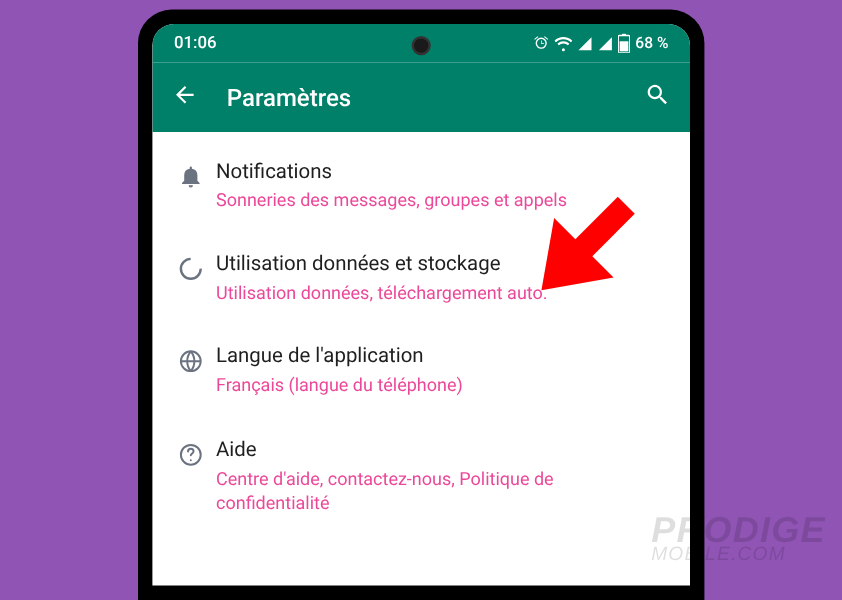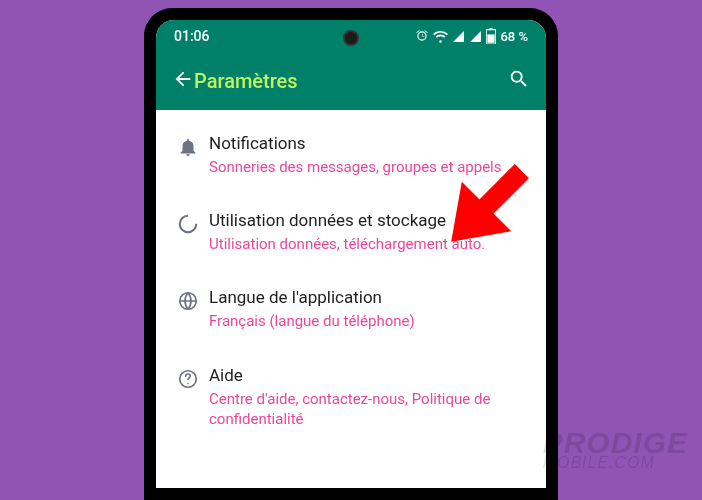--- a/index.html
+++ b/index.html
@@ -8,21 +8,21 @@
       height: 500px;
       background: #9054b5;
       font-family: -apple-system, Roboto, sans-serif;
       display: flex;
       justify-content: center;
       padding-top: 8px;
       position: relative;
       overflow: hidden;
     }
     .phone-frame {
-      width: 414px;
+      width: 472px;
       background: #000;
       border-radius: 28px 28px 0 0;
       padding: 12px;
       position: relative;
     }
     .phone-screen {
       width: 100%;
       height: 100%;
       background: #fff;
       border-radius: 18px 18px 0 0;
@@ -59,21 +59,22 @@
       gap: 4px;
       font-size: 13px;
     }
     .status-right svg { display: block; }
     .app-bar {
       background: #008069;
       height: 58px;
       display: flex;
       align-items: center;
       padding: 0 16px;
-      color: #bef264;
+      color: #ffffff;
+      gap: 24px;
     }
     .app-bar-title {
       flex: 1;
       font-size: 20px;
       font-weight: 500;
     }
     .settings-list {
       padding: 6px 0;
     }
     .setting-item {

